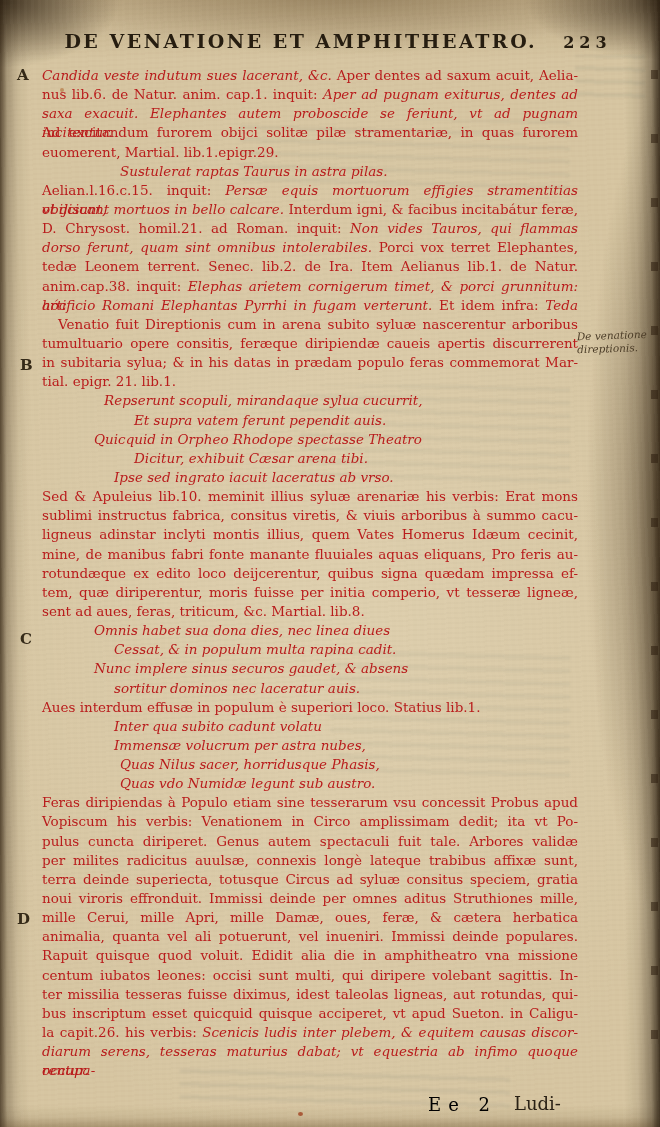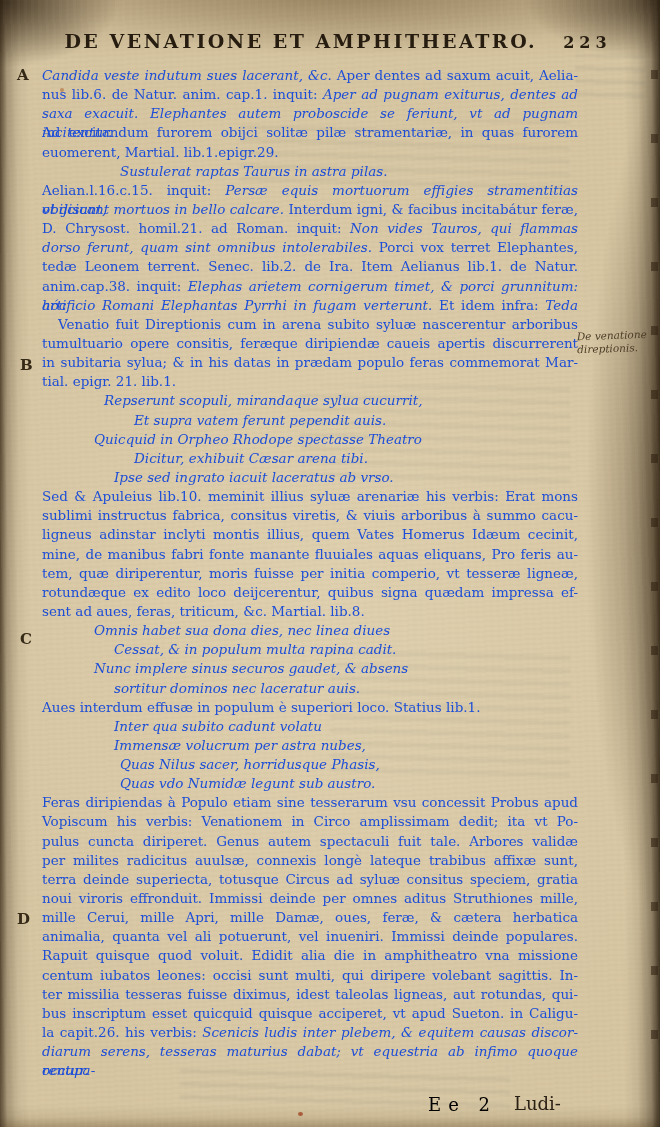--- a/index.html
+++ b/index.html
@@ -44,21 +44,21 @@
   .speck2{position:absolute;left:60px;top:88px;width:4px;height:4px;border-radius:50%;
     background:#b06a33;opacity:.6;pointer-events:none;}
 
   
   .header{position:absolute;left:0;top:30px;width:660px;text-align:center;white-space:nowrap;
     color:#261d10;}
   .header .title{font-size:19px;letter-spacing:2.5px;font-weight:bold;margin-left:16px;}
   .header .pagenum{font-size:16px;letter-spacing:5px;margin-left:26px;font-weight:bold;}
 
   
-  .textblock{position:absolute;left:42px;top:66px;width:536px;color:#1d4ed8;}
+  .textblock{position:absolute;left:42px;top:66px;width:536px;color:#b91c1c;}
   .line{height:19.15px;font-size:13.5px;line-height:19.15px;white-space:nowrap;overflow:visible;}
   .line.j{white-space:normal;text-align:justify;text-align-last:justify;}
   .line .it{font-style:italic;text-align:center;}
   .line .ro{font-style:normal;}
   .i0{text-indent:16px;}
   .i1{padding-left:52px;}
   .i2{padding-left:62px;}
   .i3{padding-left:72px;}
   .i4{padding-left:78px;}
   .i5{padding-left:92px;}
@@ -126,22 +126,22 @@
       <div class="line"><span class="ro">tial. epigr. 21. lib.1.</span></div>
       <div class="line i2"><span class="it">Repserunt scopuli, mirandaque sylua cucurrit,</span></div>
       <div class="line i5"><span class="it">Et supra vatem ferunt pependit auis.</span></div>
       <div class="line i1"><span class="it">Quicquid in Orpheo Rhodope spectasse Theatro</span></div>
       <div class="line i5"><span class="it">Dicitur, exhibuit Cæsar arena tibi.</span></div>
       <div class="line i3"><span class="it">Ipse sed ingrato iacuit laceratus ab vrso.</span></div>
       <div class="line j"><span class="ro">Sed &amp; Apuleius lib.10. meminit illius syluæ arenariæ his verbis: Erat mons</span></div>
       <div class="line j"><span class="ro">sublimi instructus fabrica, consitus viretis, &amp; viuis arboribus à summo cacu-</span></div>
       <div class="line j"><span class="ro">ligneus adinstar inclyti montis illius, quem Vates Homerus Idæum cecinit,</span></div>
       <div class="line j"><span class="ro">mine, de manibus fabri fonte manante fluuiales aquas eliquans, Pro feris au-</span></div>
+      <div class="line j"><span class="ro">rotundæque ex edito loco deijcerentur, quibus signa quædam impressa ef-</span></div>
       <div class="line j"><span class="ro">tem, quæ diriperentur, moris fuisse per initia comperio, vt tesseræ ligneæ,</span></div>
-      <div class="line j"><span class="ro">rotundæque ex edito loco deijcerentur, quibus signa quædam impressa ef-</span></div>
       <div class="line"><span class="ro">sent ad aues, feras, triticum, &amp;c. Martial. lib.8.</span></div>
       <div class="line i1"><span class="it">Omnis habet sua dona dies, nec linea diues</span></div>
       <div class="line i3"><span class="it">Cessat, &amp; in populum multa rapina cadit.</span></div>
       <div class="line i1"><span class="it">Nunc implere sinus securos gaudet, &amp; absens</span></div>
       <div class="line i3"><span class="it">sortitur dominos nec laceratur auis.</span></div>
       <div class="line"><span class="ro">Aues interdum effusæ in populum è superiori loco. Statius lib.1.</span></div>
       <div class="line i3"><span class="it">Inter qua subito cadunt volatu</span></div>
       <div class="line i3"><span class="it">Immensæ volucrum per astra nubes,</span></div>
       <div class="line i4"><span class="it">Quas Nilus sacer, horridusque Phasis,</span></div>
       <div class="line i4"><span class="it">Quas vdo Numidæ legunt sub austro.</span></div>

